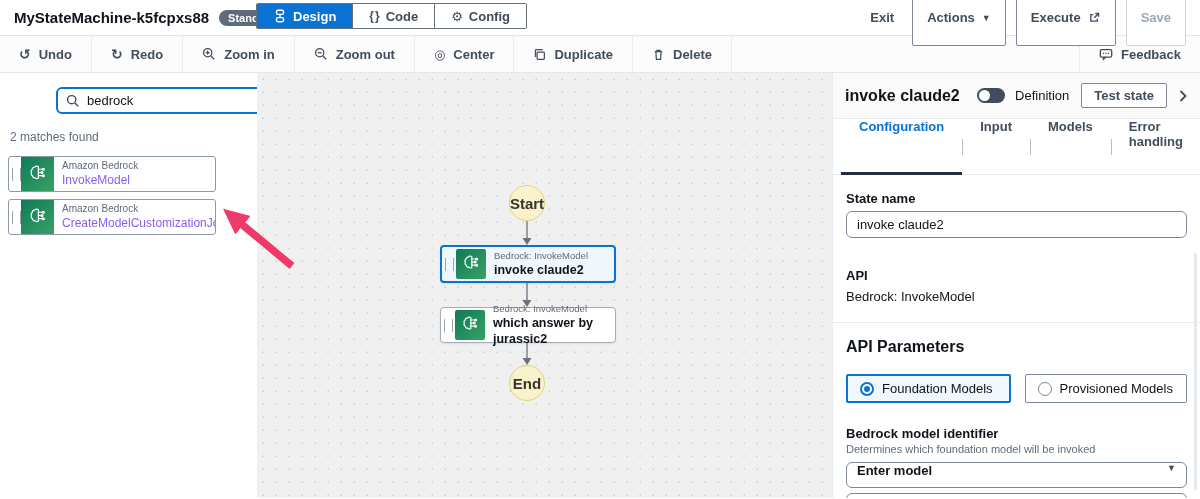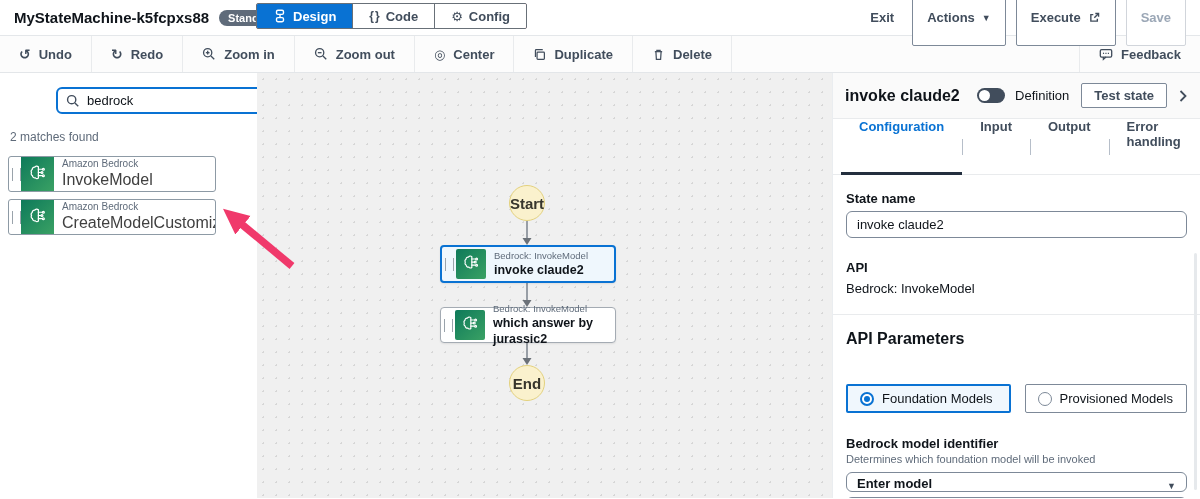--- a/index.html
+++ b/index.html
@@ -39,21 +39,21 @@
   .search-box { width:214px; height:27px; border:2px solid #0972d3; border-radius:6px; display:flex; align-items:center; padding:0 8px; gap:7px; background:#fff; }
   .search-box input { border:none; outline:none; flex:1; font-size:13px; color:#0f141a; font-family:inherit; background:transparent; }
   .clear-x { font-size:15px; color:#414d5c; cursor:pointer; line-height:1; }
   .collapse-chev { color:#414d5c; cursor:pointer; display:flex; }
   .matches { font-size:12px; color:#5f6b7a; margin:16px 0 12px 2px; }
   .result-card { width:208px; height:36px; border:1px solid #8d9aa5; border-radius:3px; background:#fff; display:flex; align-items:center; margin-bottom:7px; overflow:hidden; cursor:grab; }
   .drag-handle { width:9px; height:13px; margin-left:3px; border-left:1px solid #9aa3ab; border-right:1px solid #9aa3ab; flex:none; }
   .bedrock-icon { width:33px; height:34px; flex:none; background:linear-gradient(135deg,#0e7a5a,#3aa164); display:flex; align-items:center; justify-content:center; }
   .result-text { padding-left:8px; line-height:1.25; }
   .result-service { font-size:10px; color:#5f6b7a; }
-  .result-action { font-size:16px; color:#404040; }
+  .result-action { font-size:12px; color:#8b5cf6; }
 
   
   .canvas { flex:1; position:relative; background-color:#f0f0f0;
             background-image:radial-gradient(#d6d6d6 1px, transparent 1px);
             background-size:13px 13px; overflow:hidden; }
   .terminal-node { position:absolute; width:36px; height:36px; border-radius:50%; background:#faf1cd; border:1px solid #e3d17e;
                    display:flex; align-items:center; justify-content:center; font-size:15px; font-weight:bold; color:#37352c; }
   .state-node { position:absolute; width:176px; background:#fff; border:1px solid #a4abb3; border-radius:4px;
                 display:flex; align-items:center; box-shadow:0 1px 2px rgba(0,0,0,.08); cursor:pointer; }
   .state-node.selected { border:2px solid #0972d3; background:#eff7fd; }
@@ -73,32 +73,32 @@
   .toggle-label { font-size:13px; color:#0f141a; margin-right:2px; }
   .rp-chev { color:#414d5c; display:flex; cursor:pointer; }
   .rp-tabs { display:flex; align-items:center; padding:0 0 0 8px; height:56px; border-bottom:1px solid #e9ebed; position:relative; }
   .rp-tab { font-size:13px; font-weight:bold; color:#414d5c; padding:0 18px; height:100%; display:flex; align-items:flex-start; position:relative; cursor:pointer; border-right:1px solid #c6ccd4; border-right-width:0; }
   .rp-tab + .rp-tab::before { content:""; position:absolute; left:0; top:20px; height:16px; width:1px; background:#b6bec9; }
   .rp-tab.active { color:#0972d3; }
   .rp-tab.active::after { content:""; position:absolute; left:0; right:0; bottom:-1px; height:3px; background:#232f3e; }
   .rp-body { padding:16px 13px 0 13px; }
   .field-label { font-size:13px; font-weight:bold; color:#0f141a; margin-bottom:5px; }
   .text-input { width:100%; height:27px; border:1px solid #7d8998; border-radius:6px; padding:0 10px; font-size:13px; color:#0f141a; font-family:inherit; background:#fff; }
-  .kv-label { font-size:13px; font-weight:bold; margin-top:22px; }
+  .kv-label { font-size:13px; font-weight:bold; margin-top:30px; }
   .kv-value { font-size:13px; color:#0f141a; margin-top:6px; }
   .rp-divider { height:1px; background:#e9ebed; margin:18px -13px 0 -13px; }
   .section-heading { font-size:16px; font-weight:bold; margin-top:15px; }
-  .tile-row { display:flex; gap:14px; margin-top:36px; }
+  .tile-row { display:flex; gap:14px; margin-top:18px; }
   .tile { flex:1; height:29px; border:1px solid #7d8998; border-radius:2px; background:#fff; display:flex; align-items:center; gap:8px; padding:0 12px; font-size:13px; color:#0f141a; cursor:pointer; }
   .tile.selected { border:2px solid #0972d3; background:#f0f7fd; }
   .radio { width:14px; height:14px; border-radius:50%; border:1px solid #7d8998; background:#fff; flex:none; position:relative; }
   .radio.checked { border:2px solid #0972d3; }
   .radio.checked::after { content:""; position:absolute; left:2px; top:2px; width:6px; height:6px; border-radius:50%; background:#0972d3; }
   .desc { font-size:11px; color:#5f6b7a; margin-top:2px; }
-  .select { width:100%; height:20px; border:1px solid #7d8998; border-radius:6px; background:#fff; display:flex; align-items:flex-end; justify-content:space-between; padding:0 10px; margin-top:7px; cursor:pointer; }
+  .select { width:100%; height:26px; border:1px solid #7d8998; border-radius:6px; background:#fff; display:flex; align-items:flex-start; justify-content:space-between; padding:0 10px; margin-top:7px; cursor:pointer; }
   .select-value { font-size:13px; font-weight:bold; color:#0f141a; }
   .select-caret { font-size:9px; color:#414d5c; }
   .arn-input { width:100%; height:25px; border:1px solid #7d8998; border-radius:6px; padding:0 9px; font-size:12px; color:#0f141a; font-family:inherit; margin-top:5px; background:#fff; }
   .rp-scrollbar { position:absolute; right:3px; top:180px; bottom:8px; width:3px; background:#e6e9ec; border-radius:2px; }
 
   .annotation-layer { position:absolute; left:0; top:0; width:1200px; height:499px; pointer-events:none; z-index:50; }
 </style>
 </head>
 <body>
 
@@ -353,21 +353,21 @@
     </div>
 
     <div class="rp-tabs">
       <div class="rp-tab active">
           <span>Configuration</span>
         </div>
       <div class="rp-tab">
           <span>Input</span>
         </div>
       <div class="rp-tab">
-          <span>Output</span>
+          <span>Models</span>
         </div>
       <div class="rp-tab">
           <span>Error handling</span>
         </div>
     </div>
 
     <div class="rp-body">
       <div class="field-label">State name</div>
       <input class="text-input" type="text" value="invoke claude2" style="">
 

